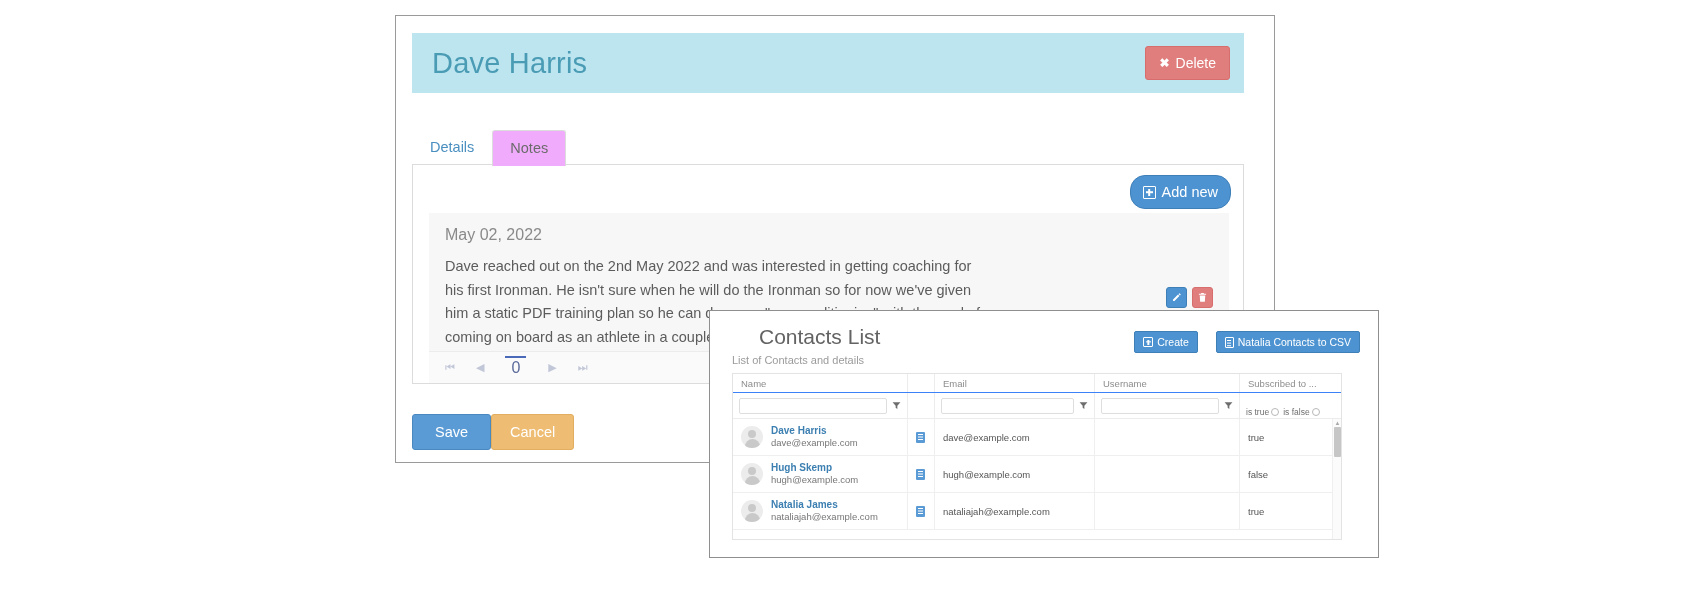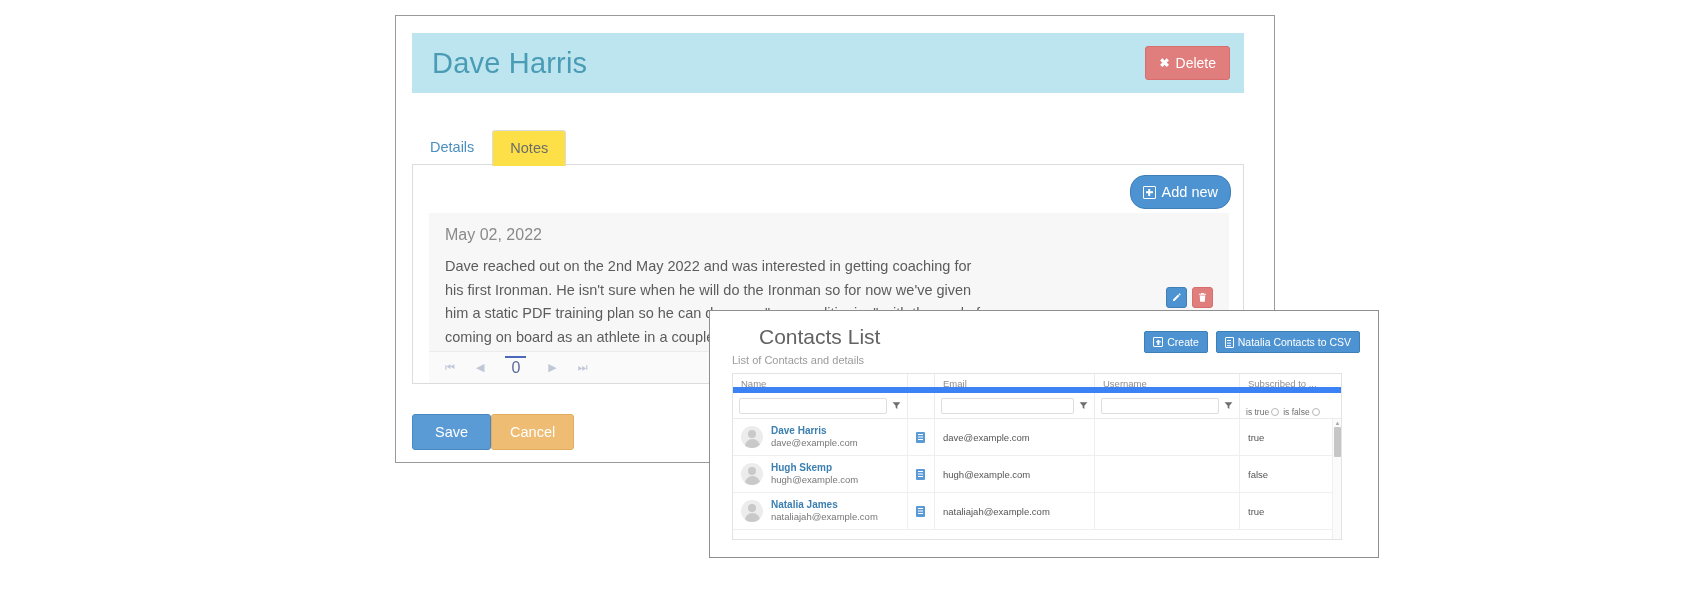--- a/index.html
+++ b/index.html
@@ -100,21 +100,21 @@
     border-bottom: none;
     border-radius: 3px 3px 0 0;
     background: transparent;
     color: #4a8fc0;
     cursor: pointer;
     line-height: 1.2;
     box-sizing: border-box;
   }
 
   .tab.active {
-    background: #fde047;
+    background: #f0abfc;
     border-color: #dcdcdc;
     color: #6b6b6b;
     position: relative;
     top: 1px;
     z-index: 4;
   }
 
   
   .tab-panel {
     position: absolute;
@@ -312,21 +312,21 @@
 
   .cp-subtitle {
     font-size: 11px;
     color: #9b9b9b;
     margin-top: 5px;
     line-height: 1.2;
   }
 
   .cp-toolbar {
     display: flex;
-    gap: 8px;
+    gap: 18px;
     padding-top: 6px;
   }
 
   .btn-sm {
     background: #4d93d1;
     color: #ffffff;
     border-color: #3e7fb8;
     padding: 4px 8px;
     font-size: 10.5px;
     border-radius: 2px;
@@ -368,21 +368,21 @@
     height: 167px;
     border: 1px solid #e3e3e3;
     background: #ffffff;
     box-sizing: border-box;
     overflow: hidden;
   }
 
   .grid-headrow {
     display: flex;
     height: 19px;
-    border-bottom: 6px solid #3b82f6;
+    border-bottom: 1px solid #3b82f6;
     box-sizing: border-box;
     justify-content: space-between;
   }
 
   .grid-headrow .gh {
     font-size: 9.5px;
     color: #8d8d8d;
     padding: 4px 0 0 8px;
     box-sizing: border-box;
     border-right: 1px solid #ececec;

